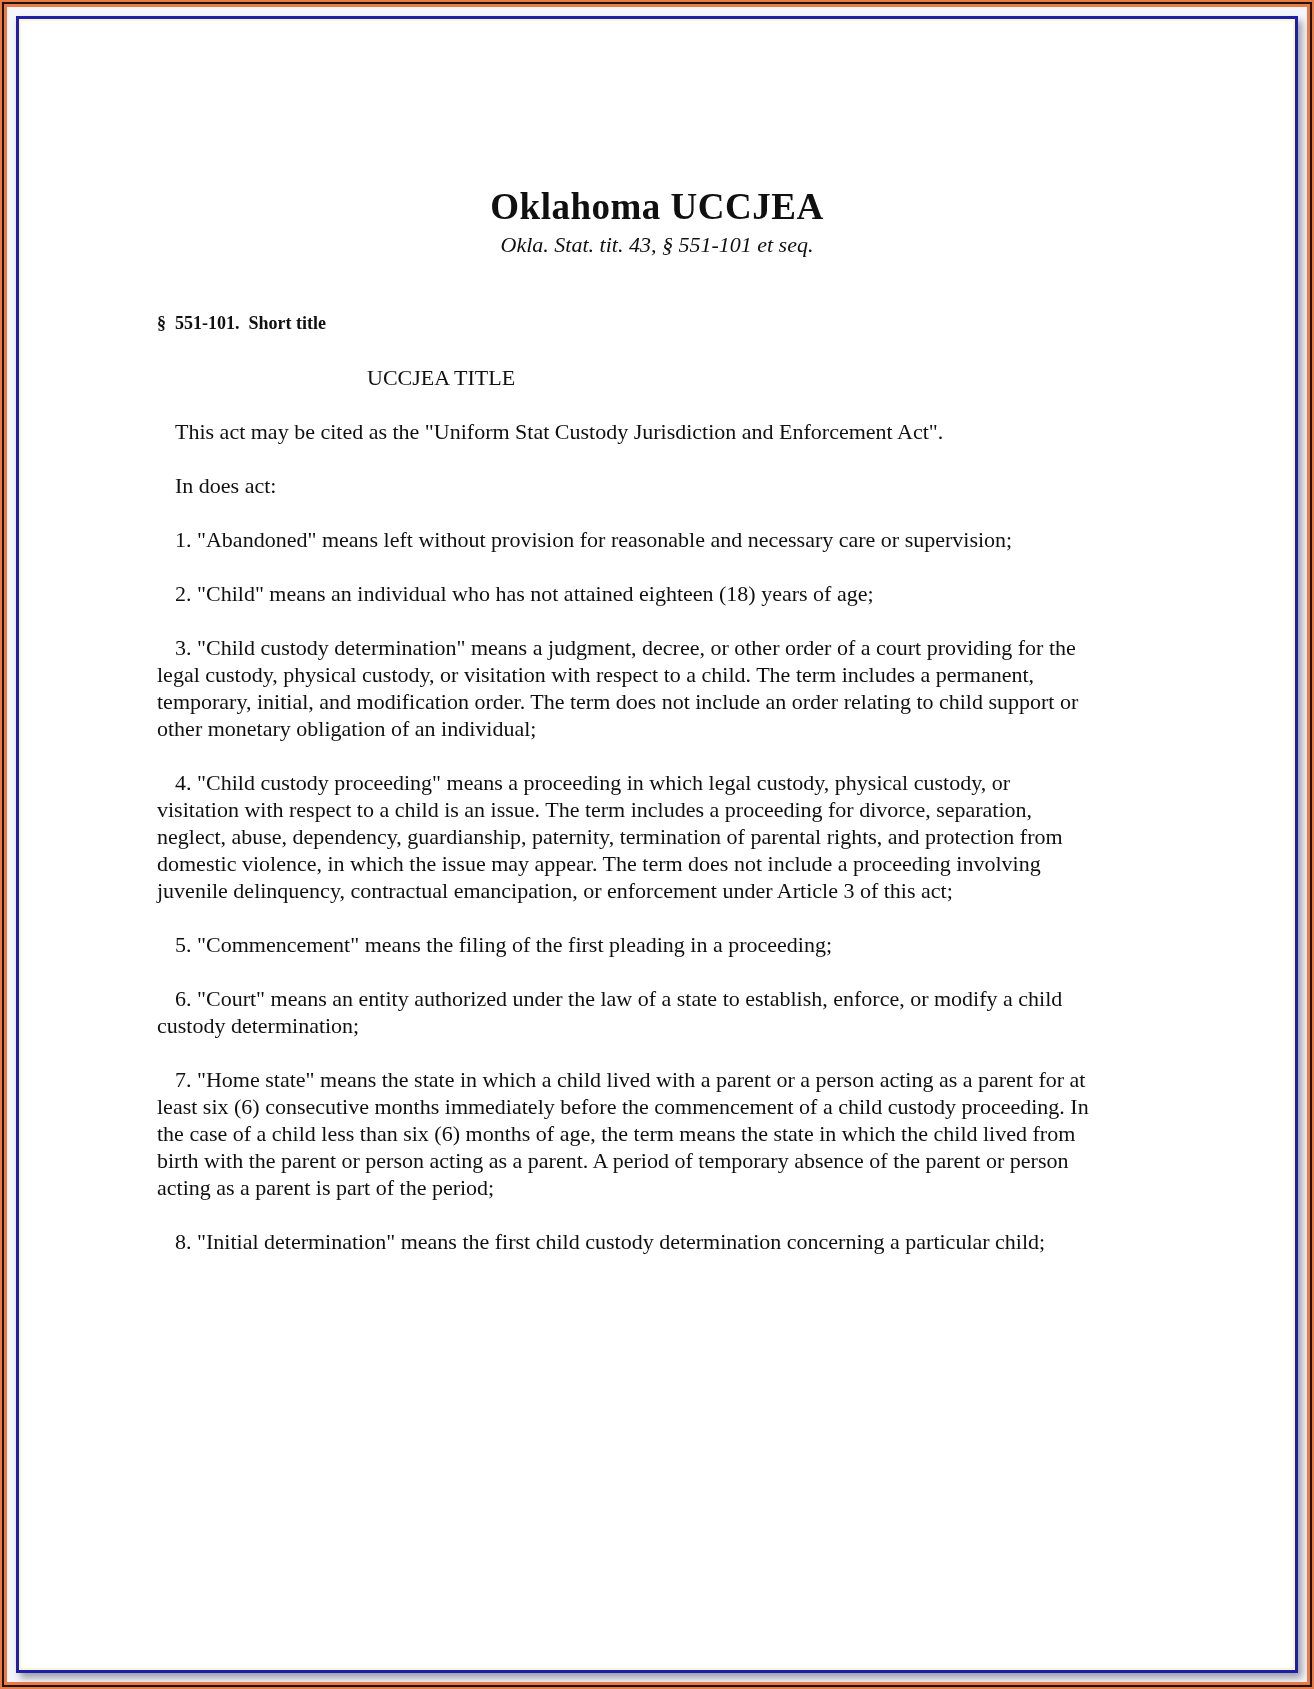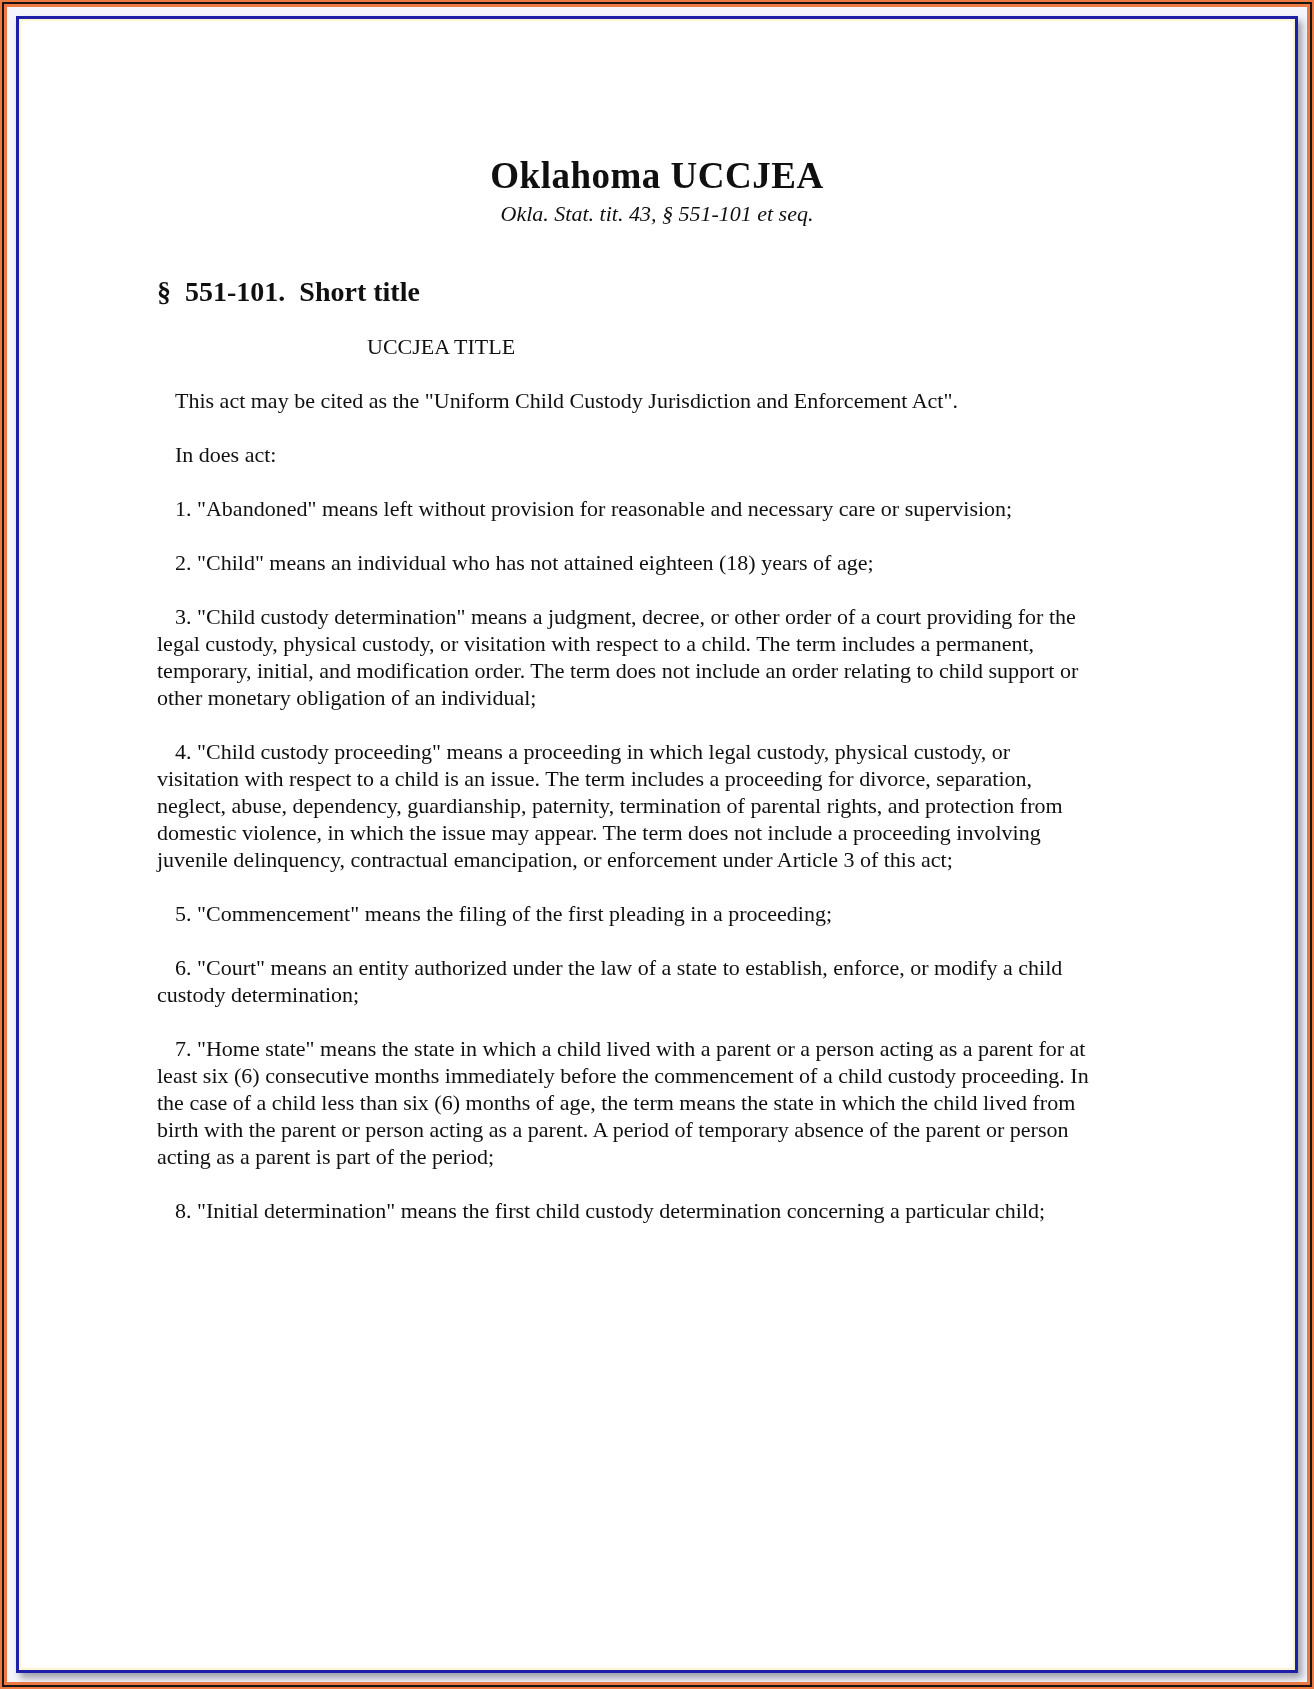--- a/index.html
+++ b/index.html
@@ -33,41 +33,42 @@
     border: 3px solid #1e1fa8;
     box-shadow:
       4px 5px 7px rgba(85, 85, 100, 0.55),
       inset 0 0 0 2px #fbf5d2;
   }
   .content {
     position: absolute;
     inset: 2px;
     padding: 133px 200px 12px 136px;
     overflow: hidden;
+    margin-top: 31px;
   }
   .doc-header {
     margin: 0 -200px 0 -136px;
     text-align: center;
   }
   .doc-title {
     margin: 0;
     font-size: 37px;
     font-weight: bold;
     line-height: 43px;
     letter-spacing: 0.5px;
   }
   .doc-citation {
     margin: 1px 0 0 0;
     font-size: 22px;
     font-style: italic;
     line-height: 31px;
   }
   .section-heading {
     margin: 49px 0 0 0;
-    font-size: 28px;
+    font-size: 18px;
     font-weight: bold;
     line-height: 28px;
     white-space: pre-wrap;
   }
   .centered-heading {
     margin: 27px 0 0 210px;
     font-size: 22px;
     line-height: 27px;
   }
   .para {
@@ -88,21 +89,21 @@
     <div class="content">
 
       <header class="doc-header">
         <h1 class="doc-title">Oklahoma UCCJEA</h1>
         <div class="doc-citation">Okla. Stat. tit. 43, § 551-101 et seq.</div>
       </header>
 
       <section>
         <h2 class="section-heading">§  551-101.  Short title</h2>
         <div class="centered-heading">UCCJEA TITLE</div>
-        <p class="para">This act may be cited as the "Uniform Child Custody Jurisdiction and Enforcement Act".</p>
+        <p class="para">This act may be cited as the "Uniform Stat Custody Jurisdiction and Enforcement Act".</p>
       </section>
 
       <section>
         <p class="para">In does act:</p>
         <p class="para">1. "Abandoned" means left without provision for reasonable and necessary care or supervision;</p>
         <p class="para">2. "Child" means an individual who has not attained eighteen (18) years of age;</p>
         <p class="para">3. "Child custody determination" means a judgment, decree, or other order of a court providing for the legal custody, physical custody, or visitation with respect to a child. The term includes a permanent, temporary, initial, and modification order. The term does not include an order relating to child support or other monetary obligation of an individual;</p>
         <p class="para">4. "Child custody proceeding" means a proceeding in which legal custody, physical custody, or visitation with respect to a child is an issue. The term includes a proceeding for divorce, separation, neglect, abuse, dependency, guardianship, paternity, termination of parental rights, and protection from domestic violence, in which the issue may appear. The term does not include a proceeding involving juvenile delinquency, contractual emancipation, or enforcement under Article 3 of this act;</p>
         <p class="para">5. "Commencement" means the filing of the first pleading in a proceeding;</p>
         <p class="para">6. "Court" means an entity authorized under the law of a state to establish, enforce, or modify a child custody determination;</p>

